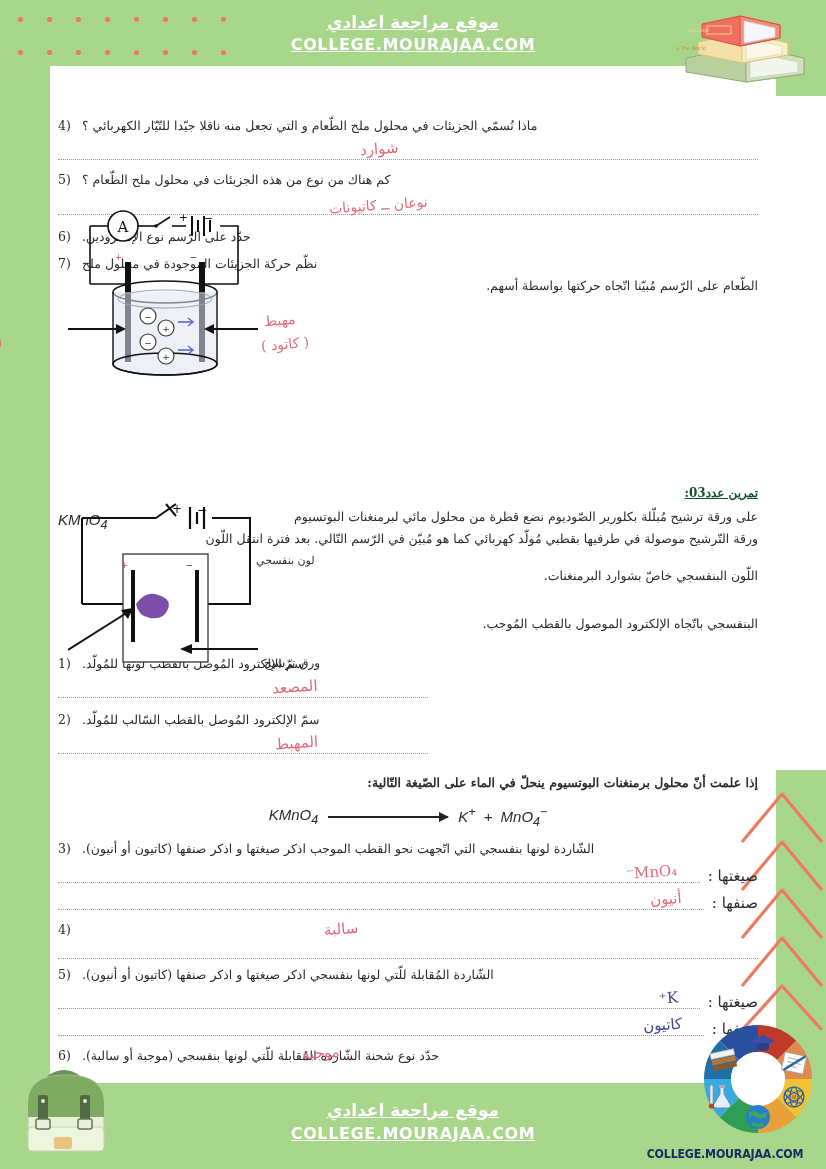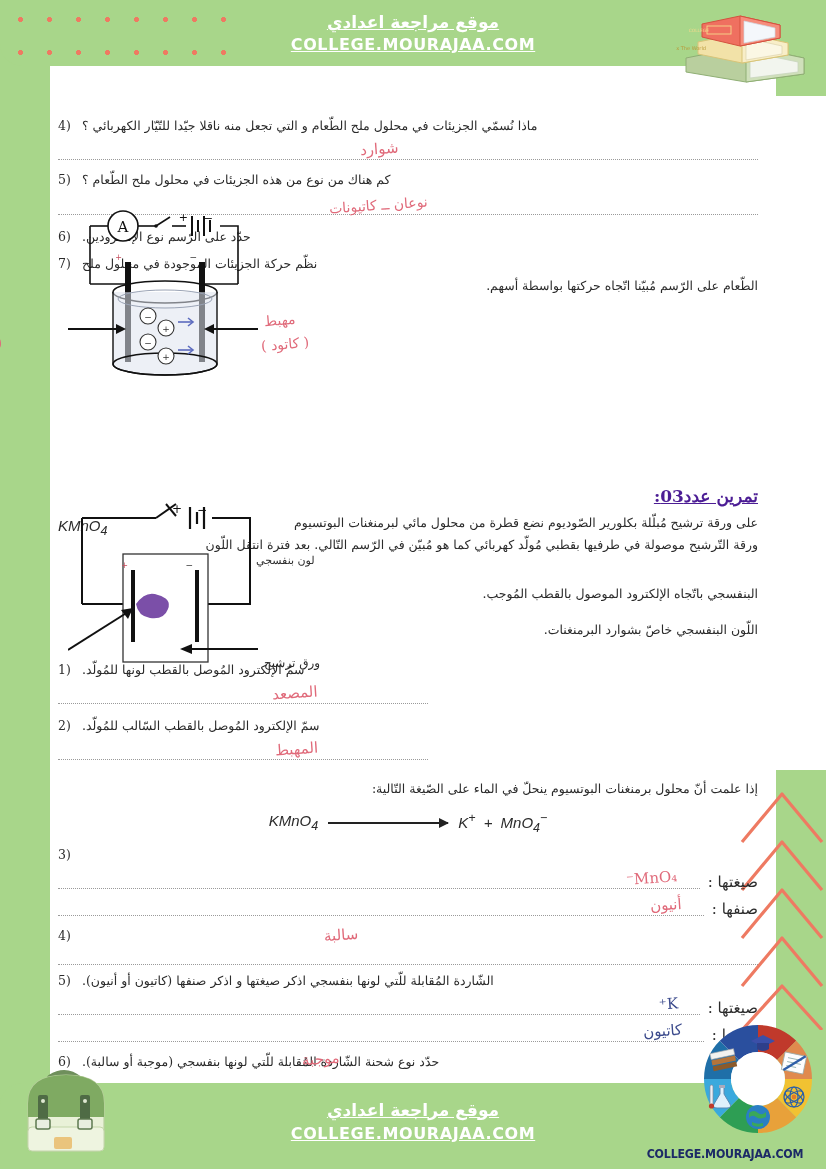--- a/index.html
+++ b/index.html
@@ -138,22 +138,22 @@
   .ans.blue { color: #3b4a8c; }
 
   .label-inline {
     font-size: 15px; direction: rtl; white-space: nowrap;
   }
 
   .sub-row { display: flex; align-items: flex-end; gap: 8px; direction: rtl; margin-top: 6px; }
   .sub-row .dotline { flex: 1 1 auto; }
 
   .ex-title {
-    font-size: 17px; font-weight: bold; text-decoration: underline;
-    color: #4c1d95; direction: rtl; margin-bottom: 6px;
+    font-size: 12px; font-weight: bold; text-decoration: underline;
+    color: #14532d; direction: rtl; margin-bottom: 6px;
   }
   .para { font-size: 12.5px; line-height: 1.8; text-align: right; direction: rtl; }
 
   .mono-chem {
     font-family: Liberation Sans, sans-serif; font-style: italic;
     font-size: 15px; direction: ltr;
   }
 
   .eq-row {
     display: flex; direction: ltr; align-items: center;
@@ -358,54 +358,55 @@
       <line x1="0" y1="154" x2="60" y2="116" stroke="#111" stroke-width="2"></line>
       <polygon points="65,112 53,114 60,123" fill="#111"></polygon>
 
       <line x1="190" y1="153" x2="118" y2="153" stroke="#111" stroke-width="2"></line>
       <polygon points="112,153 124,148 124,158" fill="#111"></polygon>
     </svg>
     <span style="position:absolute;left:188px;top:58px;font-size:11px;direction:rtl;color:#2b2b2b;">لون بنفسجي</span>
     <span style="position:absolute;left:196px;top:160px;font-size:12px;direction:rtl;color:#2b2b2b;">ورق ترشيح</span>
   </div>
 
+  <div class="para" style="margin-top:14px;">اللّون البنفسجي خاصّ بشوارد البرمنغنات.</div>
   <div class="para" style="margin-top:26px;">البنفسجي باتّجاه الإلكترود الموصول بالقطب المُوجب.</div>
-  <div class="para" style="margin-top:14px;">اللّون البنفسجي خاصّ بشوارد البرمنغنات.</div>
 
   <div class="q-row" style="margin-top:18px;">
     <div class="q-text">سمّ الإلكترود المُوصل بالقطب لونها للمُولّد.</div>
     <div class="q-num">1)</div>
   </div>
   <div class="dotline" style="width:370px;margin-right:auto;margin-left:0;margin-top:8px;">
     <span class="ans" style="right:110px;">المصعد</span>
   </div>
 
   <div class="q-row" style="margin-top:12px;">
     <div class="q-text">سمّ الإلكترود المُوصل بالقطب السّالب للمُولّد.</div>
     <div class="q-num">2)</div>
   </div>
   <div class="dotline" style="width:370px;margin-right:auto;margin-left:0;margin-top:8px;">
     <span class="ans" style="right:110px;">المهبط</span>
   </div>
 
-  <div class="para" style="margin-top:18px;">إذا علمت أنّ محلول برمنغنات البوتسيوم ينحلّ في الماء على الصّيغة التّالية:</div>
+  <div class="para" style="margin-top:18px;font-weight:bold;">إذا علمت أنّ محلول برمنغنات البوتسيوم ينحلّ في الماء على الصّيغة التّالية:</div>
 
   <div class="eq-row">
     <span class="mono-chem">
       <span>KMnO</span><sub>4</sub>
     </span>
     <span class="arrow-long"></span>
     <span class="mono-chem">
       <span>K</span><sup>+</sup>
       <span style="margin:0 4px;">+</span>
       <span>MnO</span><sub>4</sub><sup>−</sup>
     </span>
   </div>
 
   <div class="q-row" style="margin-top:10px;">
+    <div class="q-text">الشّاردة لونها بنفسجي التي اتّجهت نحو القطب الموجب اذكر صيغتها و اذكر صنفها (كاتيون أو أنيون).</div>
     <div class="q-num">3)</div>
   </div>
   <div class="sub-row">
     <span class="label-inline">صيغتها :</span>
     <span class="dotline">
       <span class="ans" style="right:22px;">MnO₄⁻</span>
     </span>
   </div>
   <div class="sub-row">
     <span class="label-inline">صنفها :</span>

